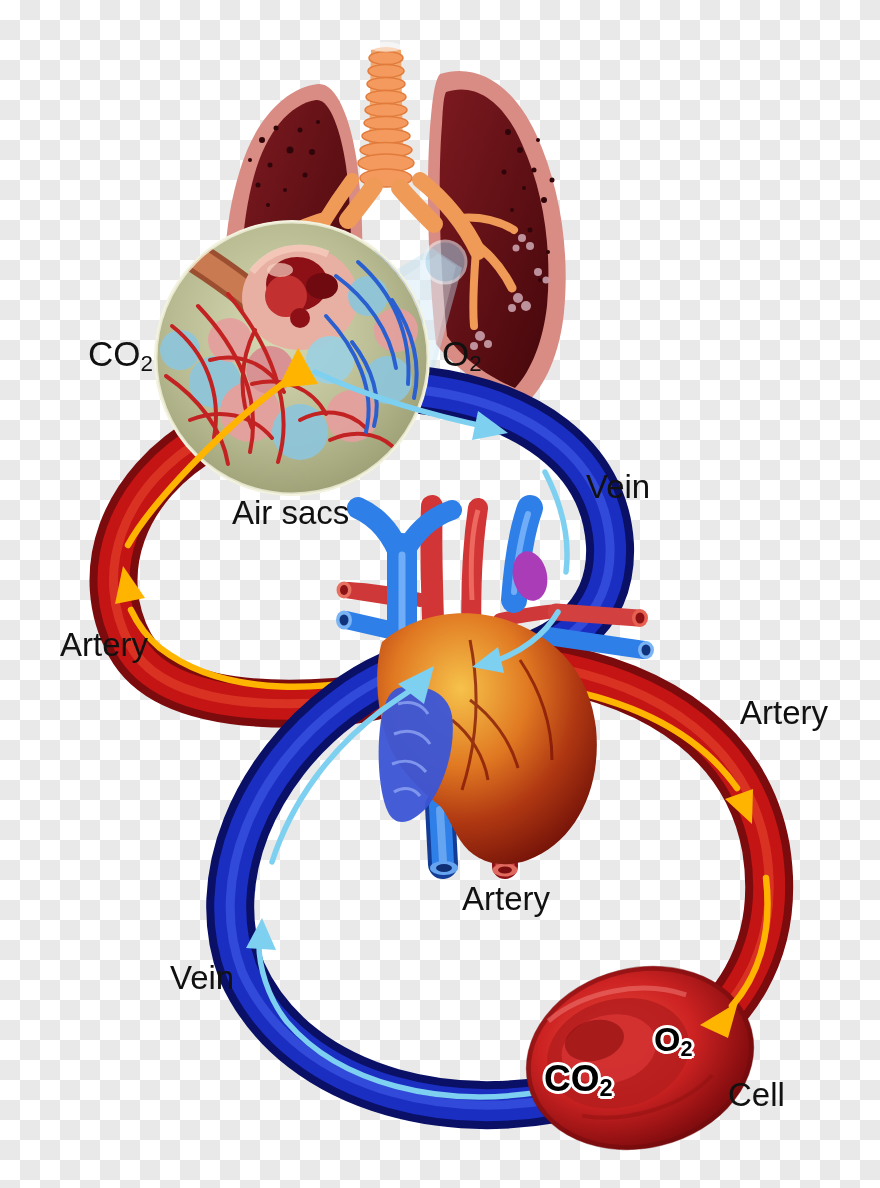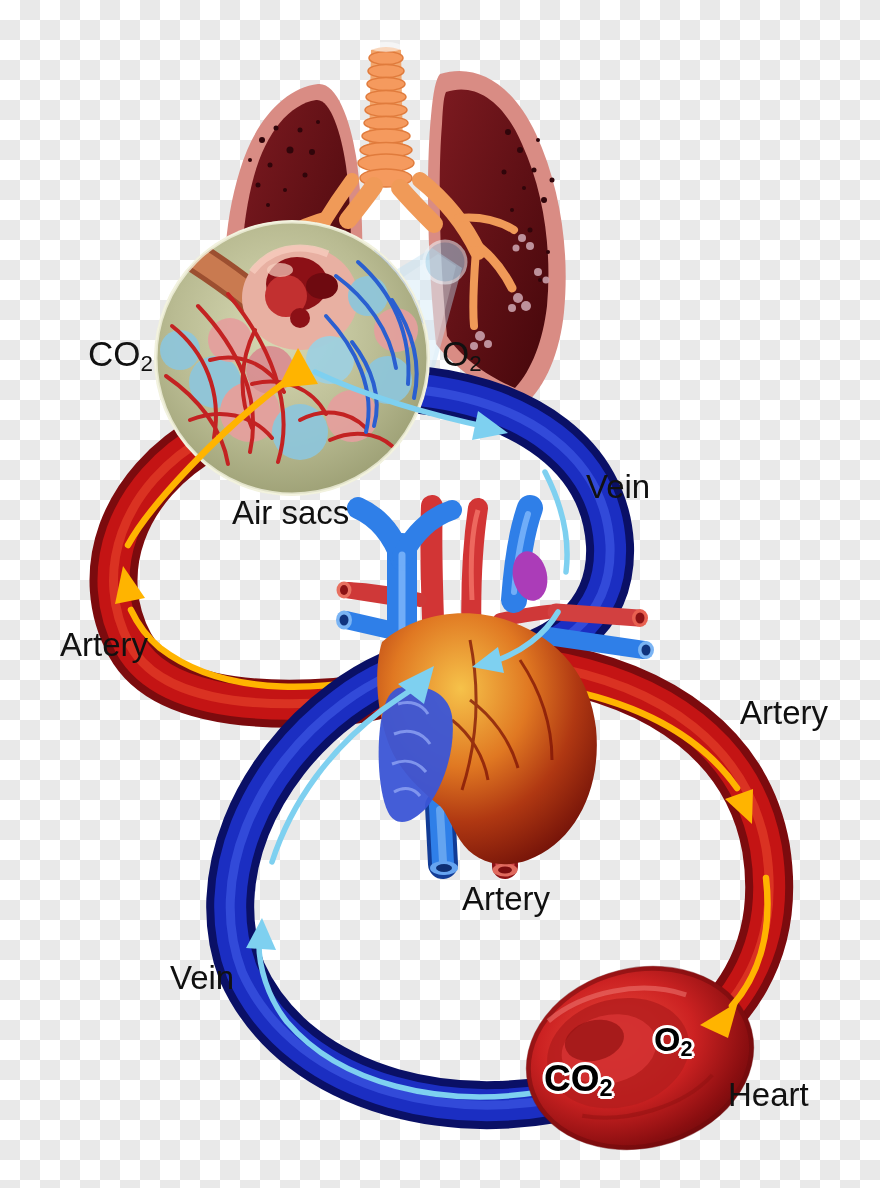--- a/index.html
+++ b/index.html
@@ -365,19 +365,19 @@
   <div class="lbl" style="left:586px; top:470px;">Vein</div>
 
   <div class="lbl" style="left:60px; top:628px;">Artery</div>
 
   <div class="lbl" style="left:740px; top:696px;">Artery</div>
 
   <div class="lbl" style="left:462px; top:882px;">Artery</div>
 
   <div class="lbl" style="left:170px; top:961px;">Vein</div>
 
-  <div class="lbl" style="left:728px; top:1078px;">Heart</div>
+  <div class="lbl" style="left:728px; top:1078px;">Cell</div>
 
   <div class="lbl outlined" style="left:544px; top:1060px; font-size:37px;"><span>CO</span><span class="sub">2</span></div>
 
   <div class="lbl outlined" style="left:654px; top:1022px; font-size:34px;"><span>O</span><span class="sub">2</span></div>
 
 </div>
 
 </body></html>

